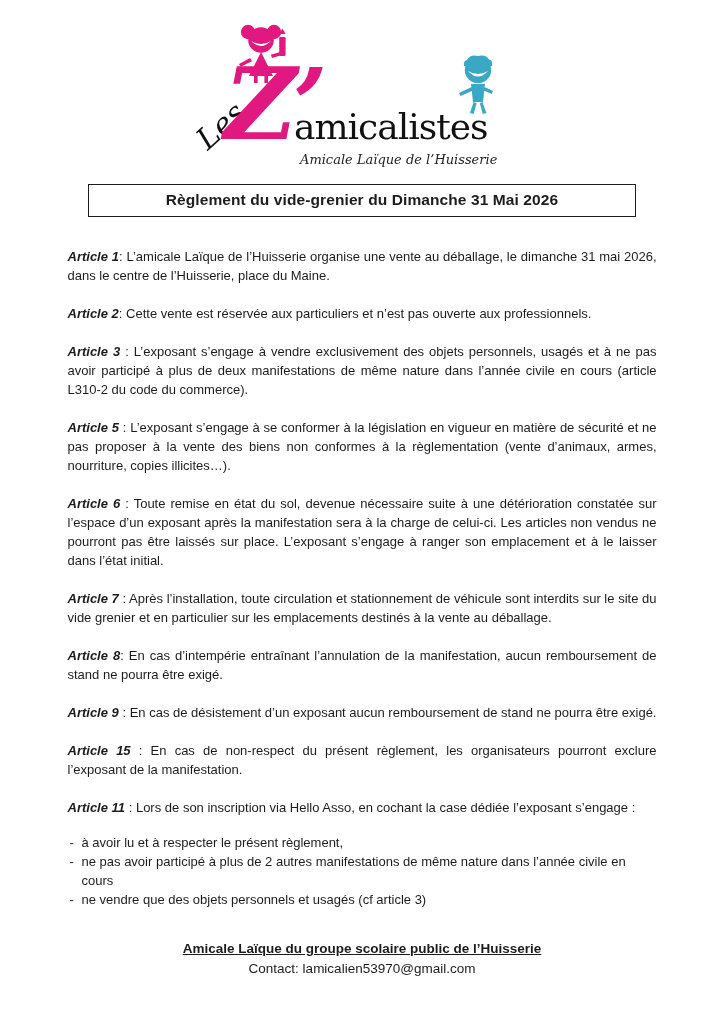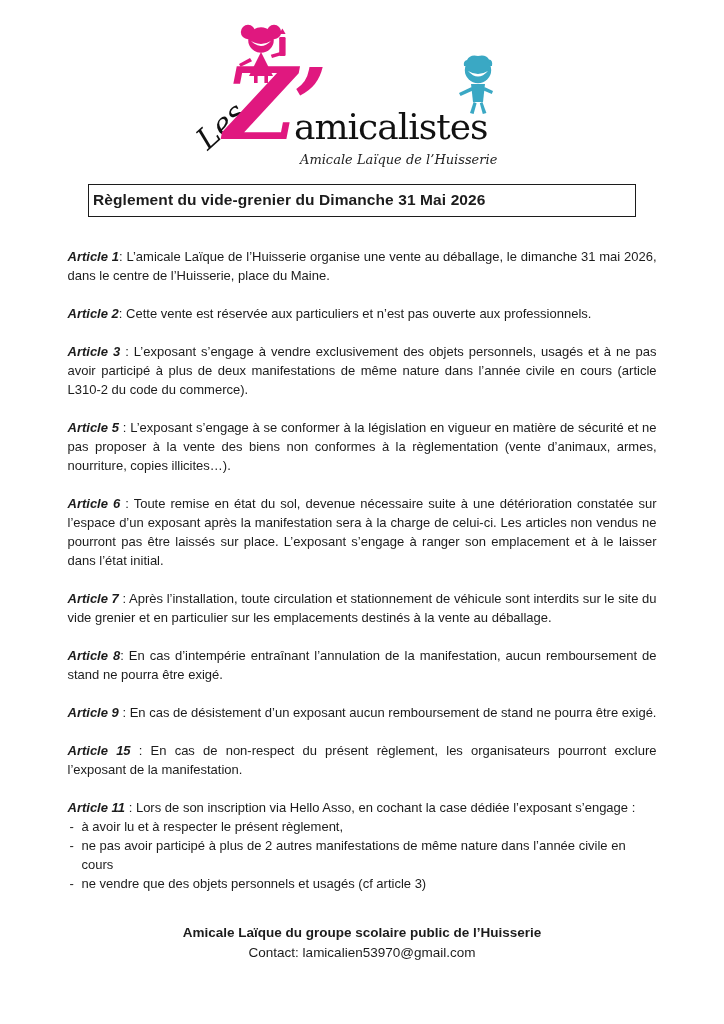--- a/index.html
+++ b/index.html
@@ -61,21 +61,21 @@
     color: #222;
     white-space: nowrap;
   }
 
   
   .title-box {
     width: 548px;
     margin: 14px auto 0;
     border: 1.5px solid #1c1c1c;
     padding: 6px 4px 7px;
-    text-align: left;
+    text-align: center;
   }
   .title-box h1 {
     font-size: 15.5px;
     font-weight: bold;
     letter-spacing: 0.1px;
   }
 
   
   .articles {
     width: 589px;
@@ -93,21 +93,21 @@
   .bullet .dash { width: 14px; flex: 0 0 14px; padding-left: 2px; }
   .bullet span:last-child { flex: 1; }
 
   
   .footer {
     margin-top: 30px;
     text-align: center;
     font-size: 13.5px;
     line-height: 19.5px;
   }
-  .footer .bold { font-weight: bold; }
+  .footer .bold { font-weight: bold; text-decoration: underline; }
 </style>
 </head>
 <body>
 
 <div class="page">
 
   <div class="logo">
     <svg class="logo-girl" width="62" height="60" viewBox="0 0 31 30">
       <g fill="#e0187f">
         <circle cx="8" cy="4" r="3.6"></circle>
@@ -148,21 +148,21 @@
   <div class="articles" id="articles">
       <p class="article"><b>Article 1</b><span>: L’amicale Laïque de l’Huisserie organise une vente au déballage, le dimanche 31 mai 2026, dans le centre de l’Huisserie, place du Maine.</span></p>
       <p class="article"><b>Article 2</b><span>: Cette vente est réservée aux particuliers et n’est pas ouverte aux professionnels.</span></p>
       <p class="article"><b>Article 3</b><span> : L’exposant s’engage à vendre exclusivement des objets personnels, usagés et à ne pas avoir participé à plus de deux manifestations de même nature dans l’année civile en cours (article L310-2 du code du commerce).</span></p>
       <p class="article"><b>Article 5</b><span> : L’exposant s’engage à se conformer à la législation en vigueur en matière de sécurité et ne pas proposer à la vente des biens non conformes à la règlementation (vente d’animaux, armes, nourriture, copies illicites…).</span></p>
       <p class="article"><b>Article 6</b><span> : Toute remise en état du sol, devenue nécessaire suite à une détérioration constatée sur l’espace d’un exposant après la manifestation sera à la charge de celui-ci. Les articles non vendus ne pourront pas être laissés sur place. L’exposant s’engage à ranger son emplacement et à le laisser dans l’état initial.</span></p>
       <p class="article"><b>Article 7</b><span> : Après l’installation, toute circulation et stationnement de véhicule sont interdits sur le site du vide grenier et en particulier sur les emplacements destinés à la vente au déballage.</span></p>
       <p class="article"><b>Article 8</b><span>: En cas d’intempérie entraînant l’annulation de la manifestation, aucun remboursement de stand ne pourra être exigé.</span></p>
       <p class="article"><b>Article 9</b><span> : En cas de désistement d’un exposant aucun remboursement de stand ne pourra être exigé.</span></p>
       <p class="article"><b>Article 15</b><span> : En cas de non-respect du présent règlement, les organisateurs pourront exclure l’exposant de la manifestation.</span></p>
-      <p class="article" style="margin-bottom: 0px;"><b>Article 11</b><span> : Lors de son inscription via Hello Asso, en cochant la case dédiée l’exposant s’engage :</span></p>
+      <p class="article" style="margin-bottom: 16px;"><b>Article 11</b><span> : Lors de son inscription via Hello Asso, en cochant la case dédiée l’exposant s’engage :</span></p>
       <div class="bullet">
         <span class="dash">-</span>
         <span>à avoir lu et à respecter le présent règlement,</span>
       </div>
       <div class="bullet">
         <span class="dash">-</span>
         <span>ne pas avoir participé à plus de 2 autres manifestations de même nature dans l’année civile en cours</span>
       </div>
       <div class="bullet">
         <span class="dash">-</span>

